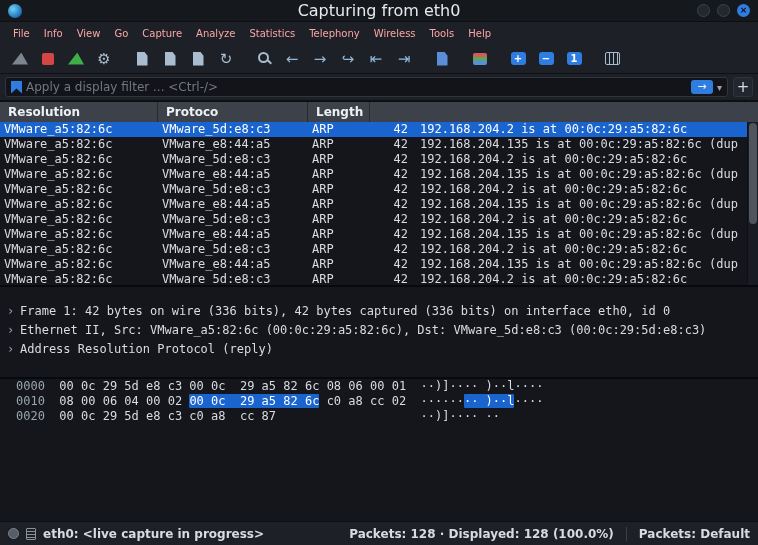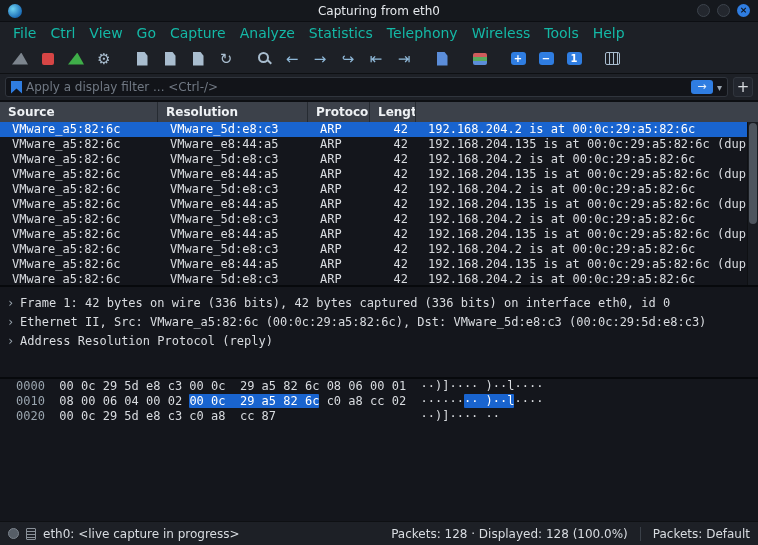--- a/index.html
+++ b/index.html
@@ -4,29 +4,29 @@
 <style>
   * { margin:0; padding:0; box-sizing:border-box; }
   html,body { width:758px; height:545px; overflow:hidden; }
   body { background:#14161c; font-family:"DejaVu Sans", sans-serif; color:#d9dce0; }
 
   
   .titlebar { position:relative; height:22px; background:#15181d; border-bottom:1px solid #0c0e12; }
   .app-icon { position:absolute; left:8px; top:4px; width:14px; height:14px; border-radius:50%;
               background:radial-gradient(circle at 35% 35%, #6fd3f2, #1d6fb8 70%); }
   .title { position:absolute; left:0; right:0; top:0; line-height:22px; text-align:center;
-           font-size:12px; color:#e6e9ed; }
+           font-size:16px; color:#e6e9ed; }
   .winbtns { position:absolute; right:8px; top:4px; display:flex; gap:7px; }
   .wb { width:13px; height:13px; border-radius:50%; }
   .wb-min,.wb-max { background:#23272e; border:1px solid #3c434c; }
   .wb-close { background:#2f7de1; color:#0d1117; font-size:9px; font-weight:bold; line-height:13px; text-align:center; }
 
   
   .menubar { height:22px; background:#1d2026; display:flex; align-items:center; padding:0 6px; }
-  .menu-item { font-size:14px; color:#14b8a6; padding:2px 7px; border-radius:2px; }
+  .menu-item { font-size:10px; color:#fca5a5; padding:2px 7px; border-radius:2px; }
 
   
   .toolbar { height:30px; background:#1d2026; border-bottom:1px solid #0e1013; display:flex; align-items:center; padding:0 8px; }
   .tb-group { display:flex; gap:4px; margin-right:14px; }
   .tb-btn { width:24px; height:24px; display:flex; align-items:center; justify-content:center; border-radius:3px; }
   .tb-glyph { font-size:15px; line-height:20px; }
   .shape-fin { width:16px; height:12px; background:currentColor; clip-path:polygon(0 100%,100% 100%,58% 0); }
   .shape-square { width:12px; height:12px; background:currentColor; border-radius:2px; }
   .shape-doc { width:11px; height:14px; background:currentColor; clip-path:polygon(0 0,70% 0,100% 30%,100% 100%,0 100%); }
   .shape-magnifier { width:15px; height:15px; position:relative; }
@@ -57,46 +57,46 @@
 
   
   .plist { position:relative; background:#14161c; }
   .phead, .prow { display:grid; grid-template-columns:158px 150px 62px 46px 1fr; }
   .phead { height:20px; background:#3c414a; }
   .phcell { font-size:12px; font-weight:600; color:#eef1f4; line-height:20px; padding-left:8px;
       border-right:1px solid #262b32; overflow:hidden; white-space:nowrap; }
   .prows { height:163px; overflow:hidden; }
   .prow { height:15px; }
   .pcell { font-family:"DejaVu Sans Mono", monospace; font-size:12px; line-height:15px; color:#d9dce0;
-      padding-left:12px; overflow:hidden; white-space:nowrap; }
+      padding-left:4px; overflow:hidden; white-space:nowrap; }
   .c-length { text-align:right; padding-right:8px; }
   .prow.selected { background:#1964cf; }
   .prow.selected .pcell { color:#ffffff; }
   .vscroll { position:absolute; right:0; top:20px; bottom:0; width:11px; background:#191c22; border-left:1px solid #0e1013; }
   .vthumb { position:absolute; left:1px; right:1px; top:1px; height:62%; background:#4e555e; border-radius:4px; }
 
   
-  .details { height:92px; background:#14161c; border-top:2px solid #07090c; padding-top:6px; overflow:hidden; }
+  .details { height:92px; background:#14161c; border-top:2px solid #07090c; padding-top:14px; overflow:hidden; }
   .dline { line-height:17px; white-space:nowrap; }
   .darrow { display:inline-block; width:13px; margin-left:7px; color:#9aa5af;
       font-family:"DejaVu Sans Mono", monospace; font-size:12px; }
   .dtext { font-family:"DejaVu Sans Mono", monospace; font-size:12px; color:#d9dce0; }
 
   
   .hexpane { height:144px; background:#14161c; border-top:2px solid #07090c; overflow:hidden; }
   .hline { font-family:"DejaVu Sans Mono", monospace; font-size:12px; line-height:15px;
       white-space:pre; padding-left:16px; }
   .hoff { display:inline-block; width:4ch; margin-right:2ch; color:#9aa5af; }
   .hbytes { display:inline-block; width:48ch; color:#d9dce0; }
   .hascii { margin-left:2ch; color:#d9dce0; }
   .hl { background:#1964cf; color:#ffffff; border-radius:1px; }
 
   
   .statusbar { height:24px; background:#1d2026; border-top:1px solid #0e1013;
-      display:flex; align-items:center; padding:0 8px; gap:7px; font-size:12px; color:#d8dce1; }
+      display:flex; align-items:center; padding:0 8px; gap:7px; font-size:12px; color:#d8dce1;font-weight:bold; }
   .sb-expert { width:11px; height:11px; border-radius:50%; background:#565e67; border:1px solid #7b838c; }
   .sb-note { width:10px; height:12px; border:1px solid #8a9199; border-radius:1px;
       background:linear-gradient(transparent 0 2px, #8a9199 2px 3px, transparent 3px 5px, #8a9199 5px 6px, transparent 6px 8px, #8a9199 8px 9px, transparent 9px); }
   .spacer { flex:1; }
   .sb-sep { width:1px; height:14px; background:#3a4048; margin:0 5px; }
 </style>
 </head>
 <body>
 
 <div class="window">
@@ -106,21 +106,21 @@
     <span class="title">Capturing from eth0</span>
     <span class="winbtns">
       <span class="wb wb-min"></span>
       <span class="wb wb-max"></span>
       <span class="wb wb-close">×</span>
     </span>
   </div>
 
   <div class="menubar" id="menu-bar">
       <div class="menu-item">File</div>
-      <div class="menu-item">Ctrl</div>
+      <div class="menu-item">Info</div>
       <div class="menu-item">View</div>
       <div class="menu-item">Go</div>
       <div class="menu-item">Capture</div>
       <div class="menu-item">Analyze</div>
       <div class="menu-item">Statistics</div>
       <div class="menu-item">Telephony</div>
       <div class="menu-item">Wireless</div>
       <div class="menu-item">Tools</div>
       <div class="menu-item">Help</div>
     </div>
@@ -210,23 +210,20 @@
       <span class="fcaret">▾</span>
     </div>
     <div class="add-btn">+</div>
   </div>
 
   <div class="gapline"></div>
 
   <div class="plist">
     <div class="phead">
       <div class="phcell">
-        <span>Source</span>
-      </div>
-      <div class="phcell">
         <span>Resolution</span>
       </div>
       <div class="phcell">
         <span>Protoco</span>
       </div>
       <div class="phcell">
         <span>Length</span>
       </div>
     </div>
     <div class="prows" id="packet-rows">

